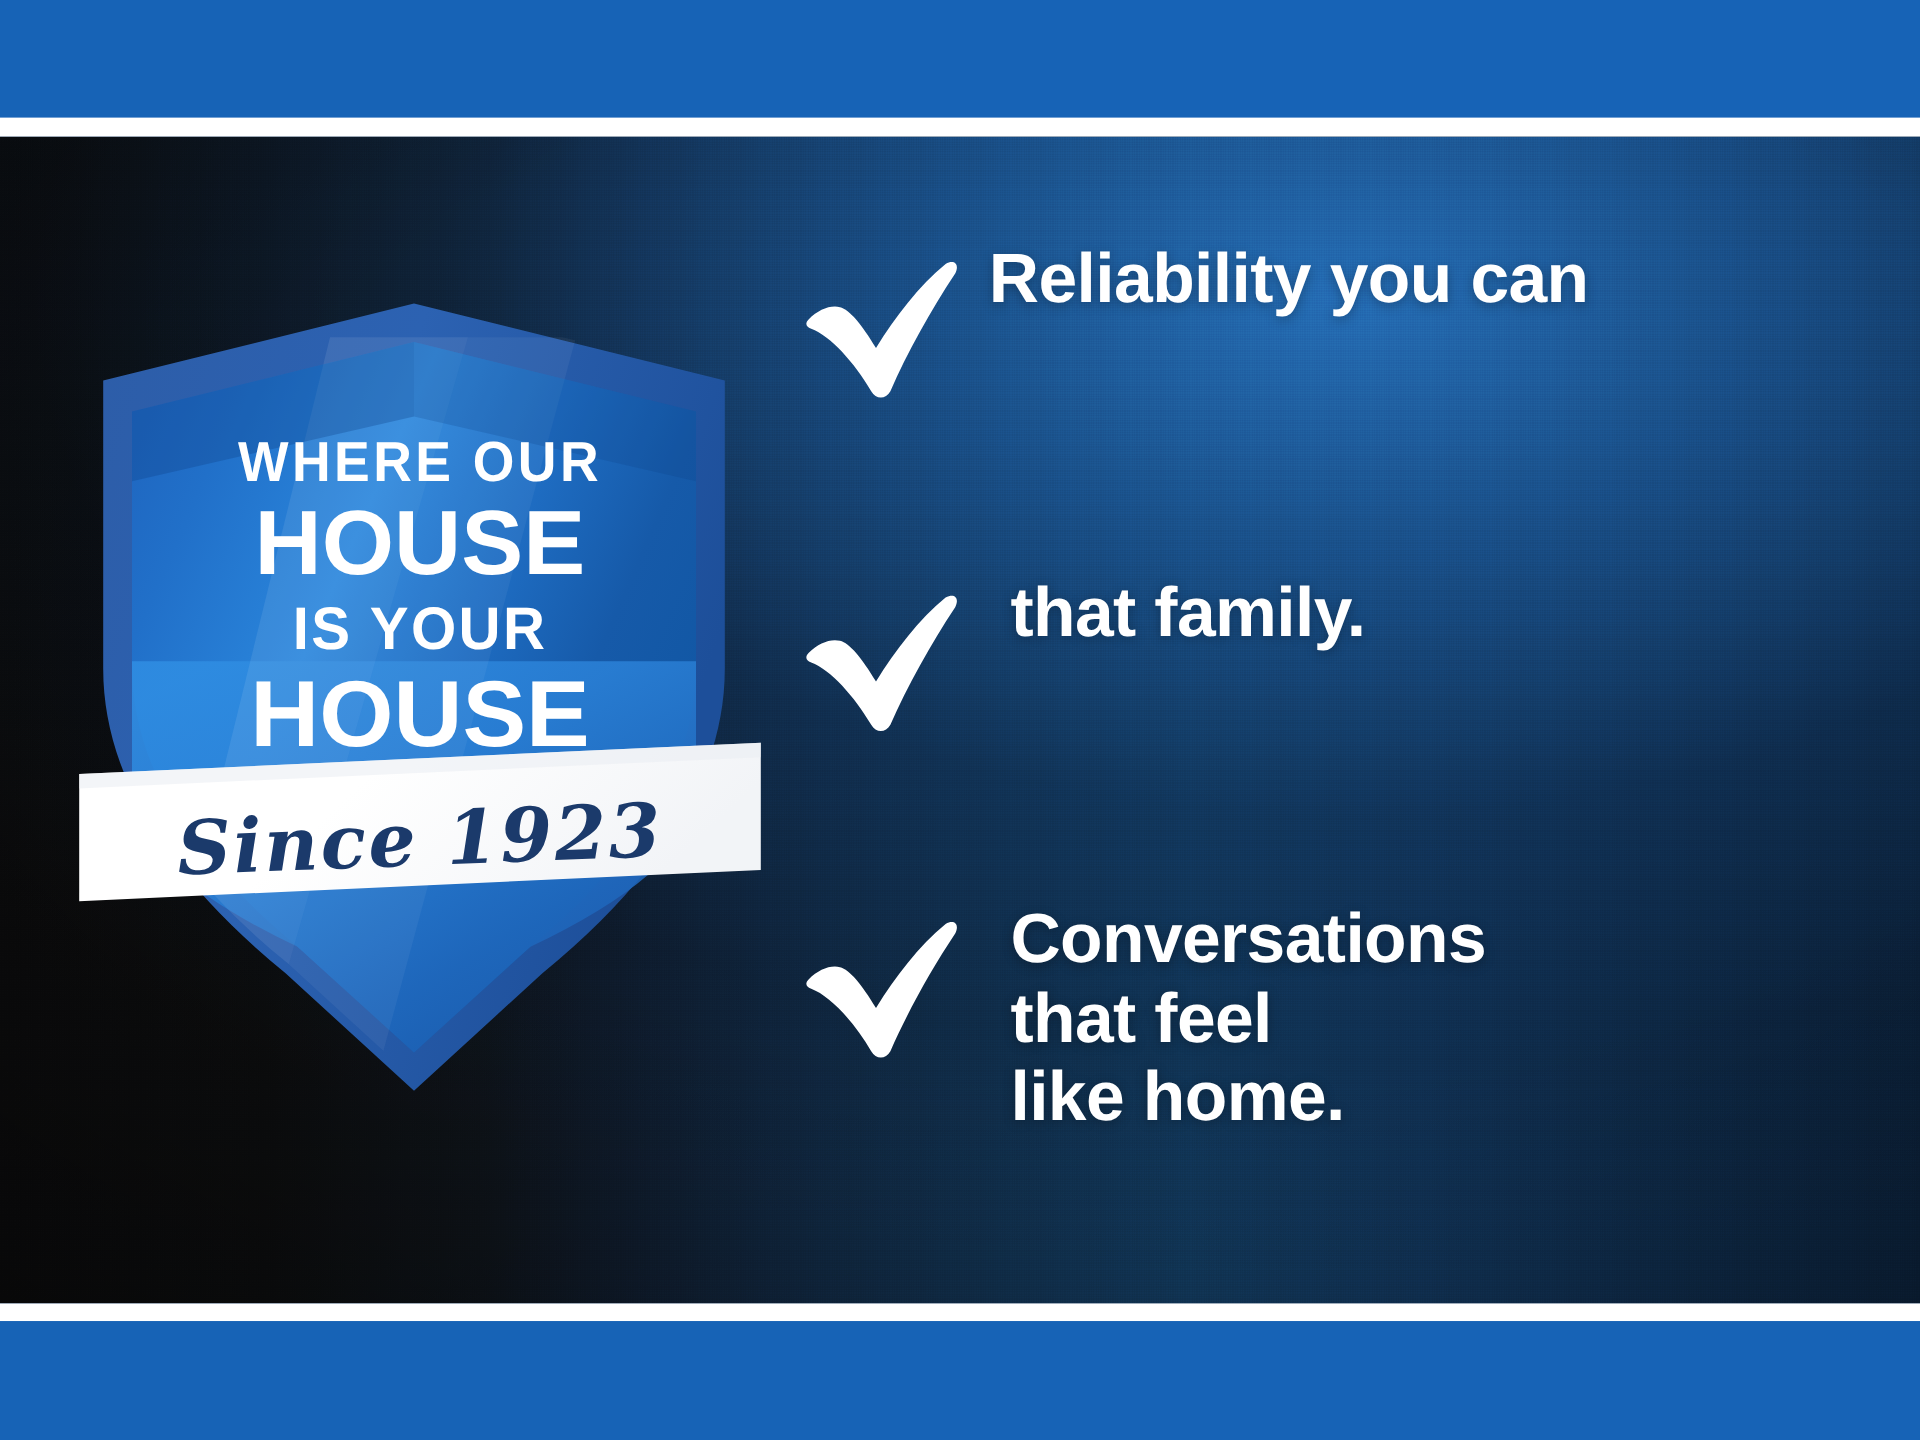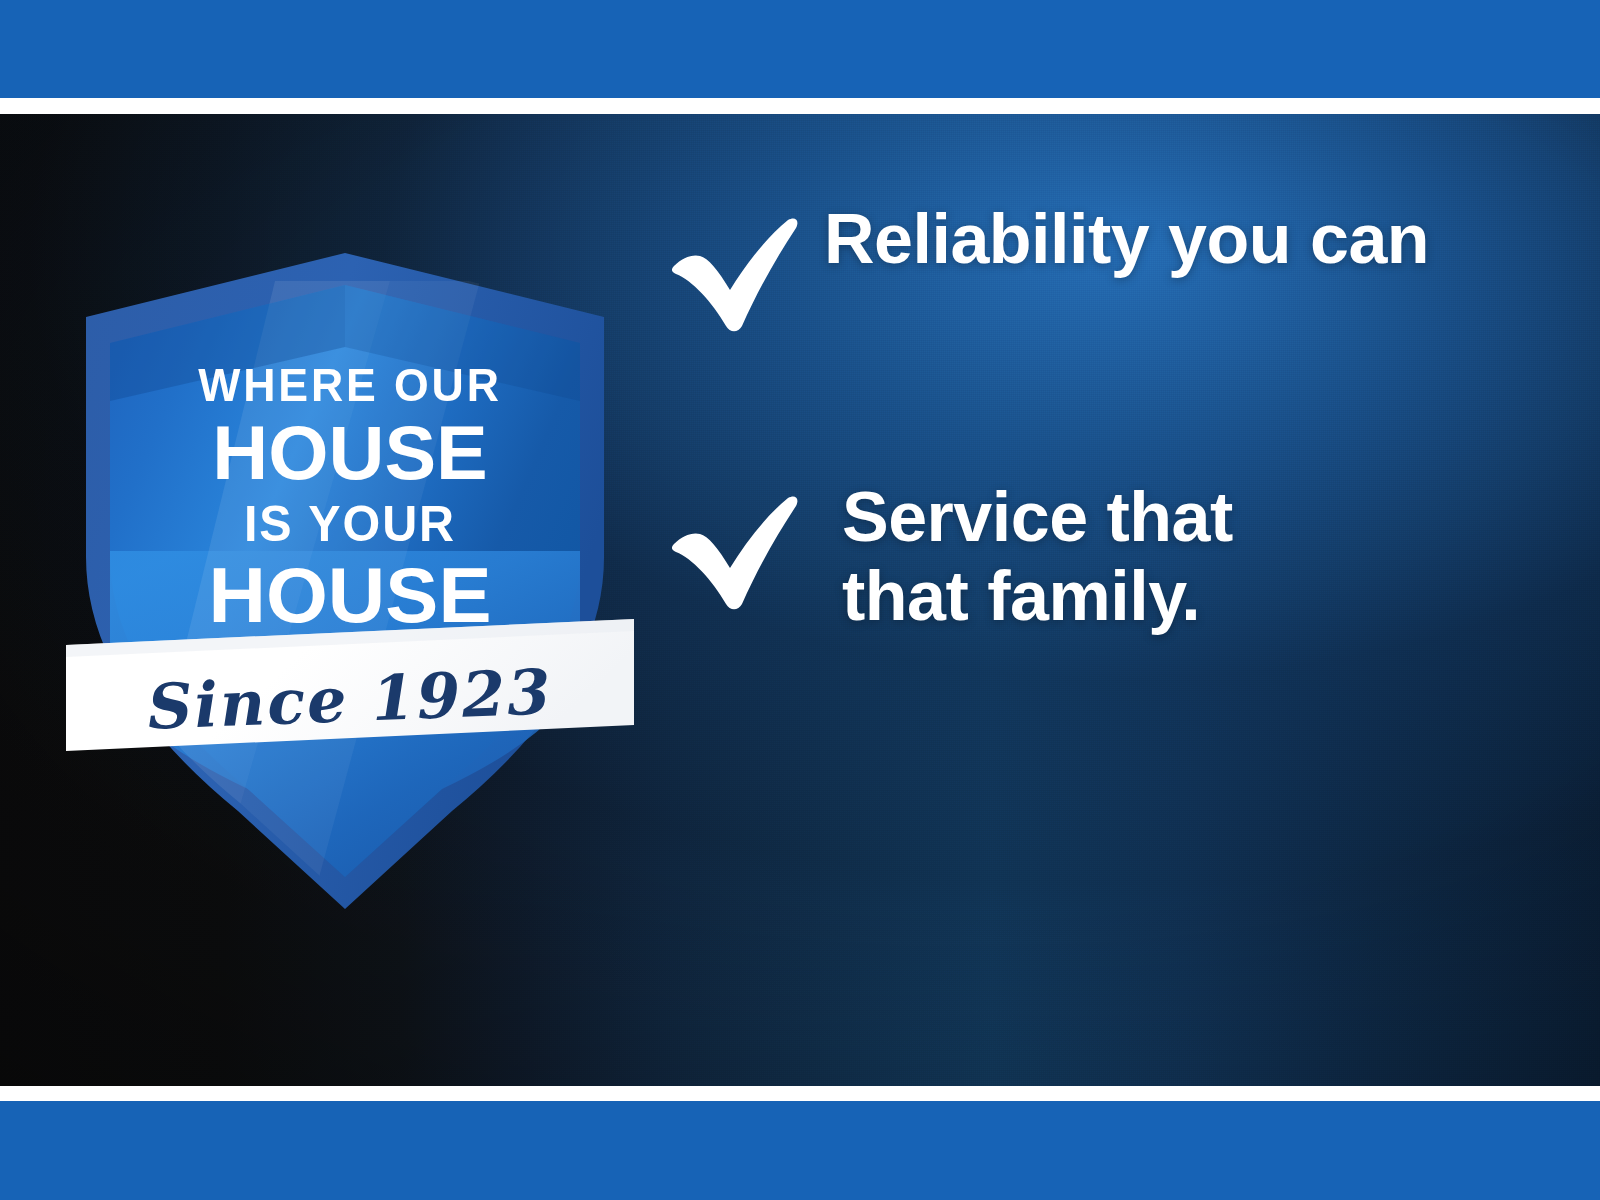--- a/index.html
+++ b/index.html
@@ -130,21 +130,21 @@
     width:132px; height:120px;
     margin-top:14px;
   }
   .check svg { width:100%; height:100%; display:block; }
 
   .benefit-text {
     flex:1 1 auto;
     color:#ffffff;
     font-family:"Liberation Sans", sans-serif;
     font-weight:bold;
-    font-size:70px;
+    font-size:58px;
     line-height:1.13;
     letter-spacing:-0.5px;
     padding-left:24px;
     text-shadow:0 2px 10px rgba(0,0,0,0.28);
   }
   .b2 .benefit-text { padding-left:42px; }
   .b3 .benefit-text { padding-left:42px; }
   .benefit-text span { display:block; }
 </style>
 </head>
@@ -273,21 +273,40 @@
                      C 40 44 50 56 62 76
                      C 78 50 98 24 120 6
                      C 127 2 132 6 128 14
                      C 108 44 88 80 74 112
                      C 70 119 62 119 58 112
                      C 44 88 24 66 8 60
                      C 3 58 3 55 6 52 Z" fill="#ffffff"></path>
           </svg>
         </div>
         <div class="benefit-text">
-          <span>Service that</span>
           <span>that family.</span>
         </div>
       </div>
 
+      <div class="benefit b3">
+        <div class="check">
+          <svg viewBox="0 0 132 120" xmlns="http://www.w3.org/2000/svg">
+            <path d="M 6 52
+                     C 14 44 24 40 32 42
+                     C 40 44 50 56 62 76
+                     C 78 50 98 24 120 6
+                     C 127 2 132 6 128 14
+                     C 108 44 88 80 74 112
+                     C 70 119 62 119 58 112
+                     C 44 88 24 66 8 60
+                     C 3 58 3 55 6 52 Z" fill="#ffffff"></path>
+          </svg>
+        </div>
+        <div class="benefit-text">
+          <span>Conversations</span>
+          <span>that feel</span>
+          <span>like home.</span>
+        </div>
+      </div>
 
     </div>
   </div>
 </div>
 
 </body></html>

